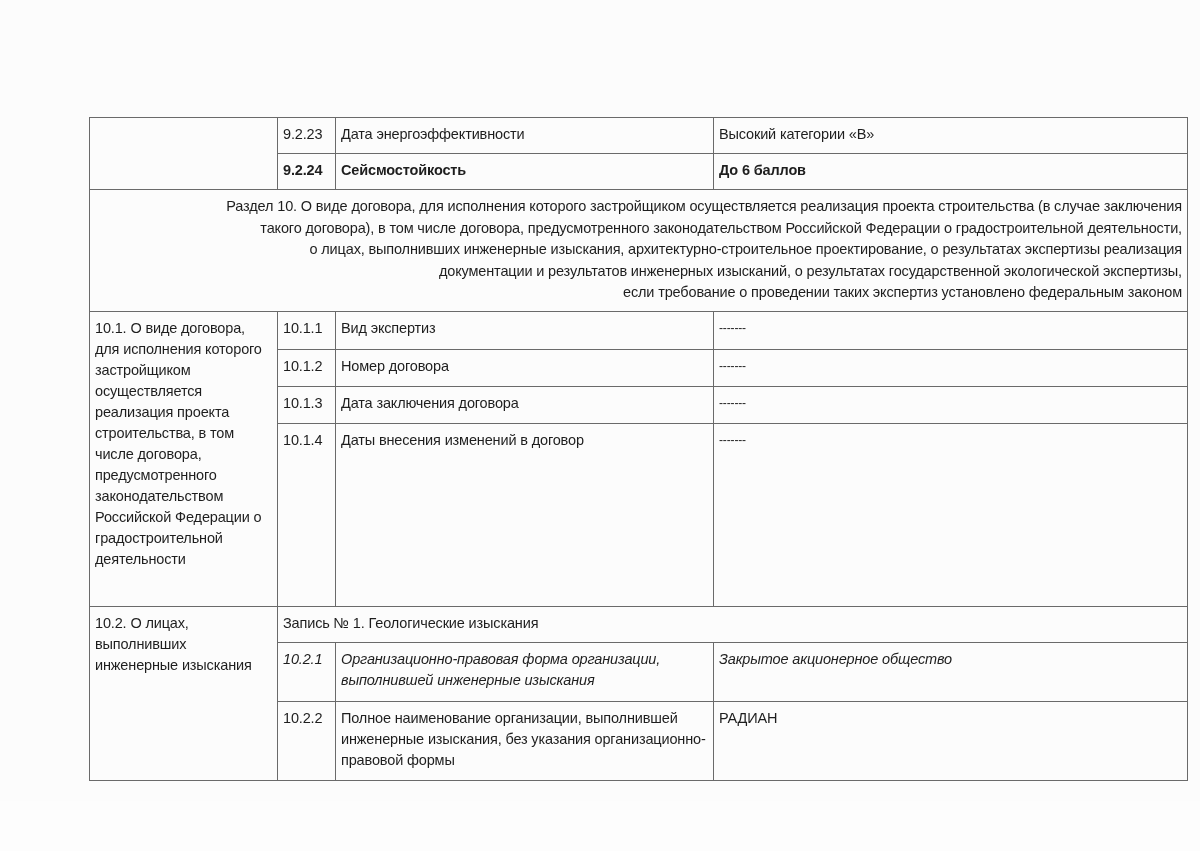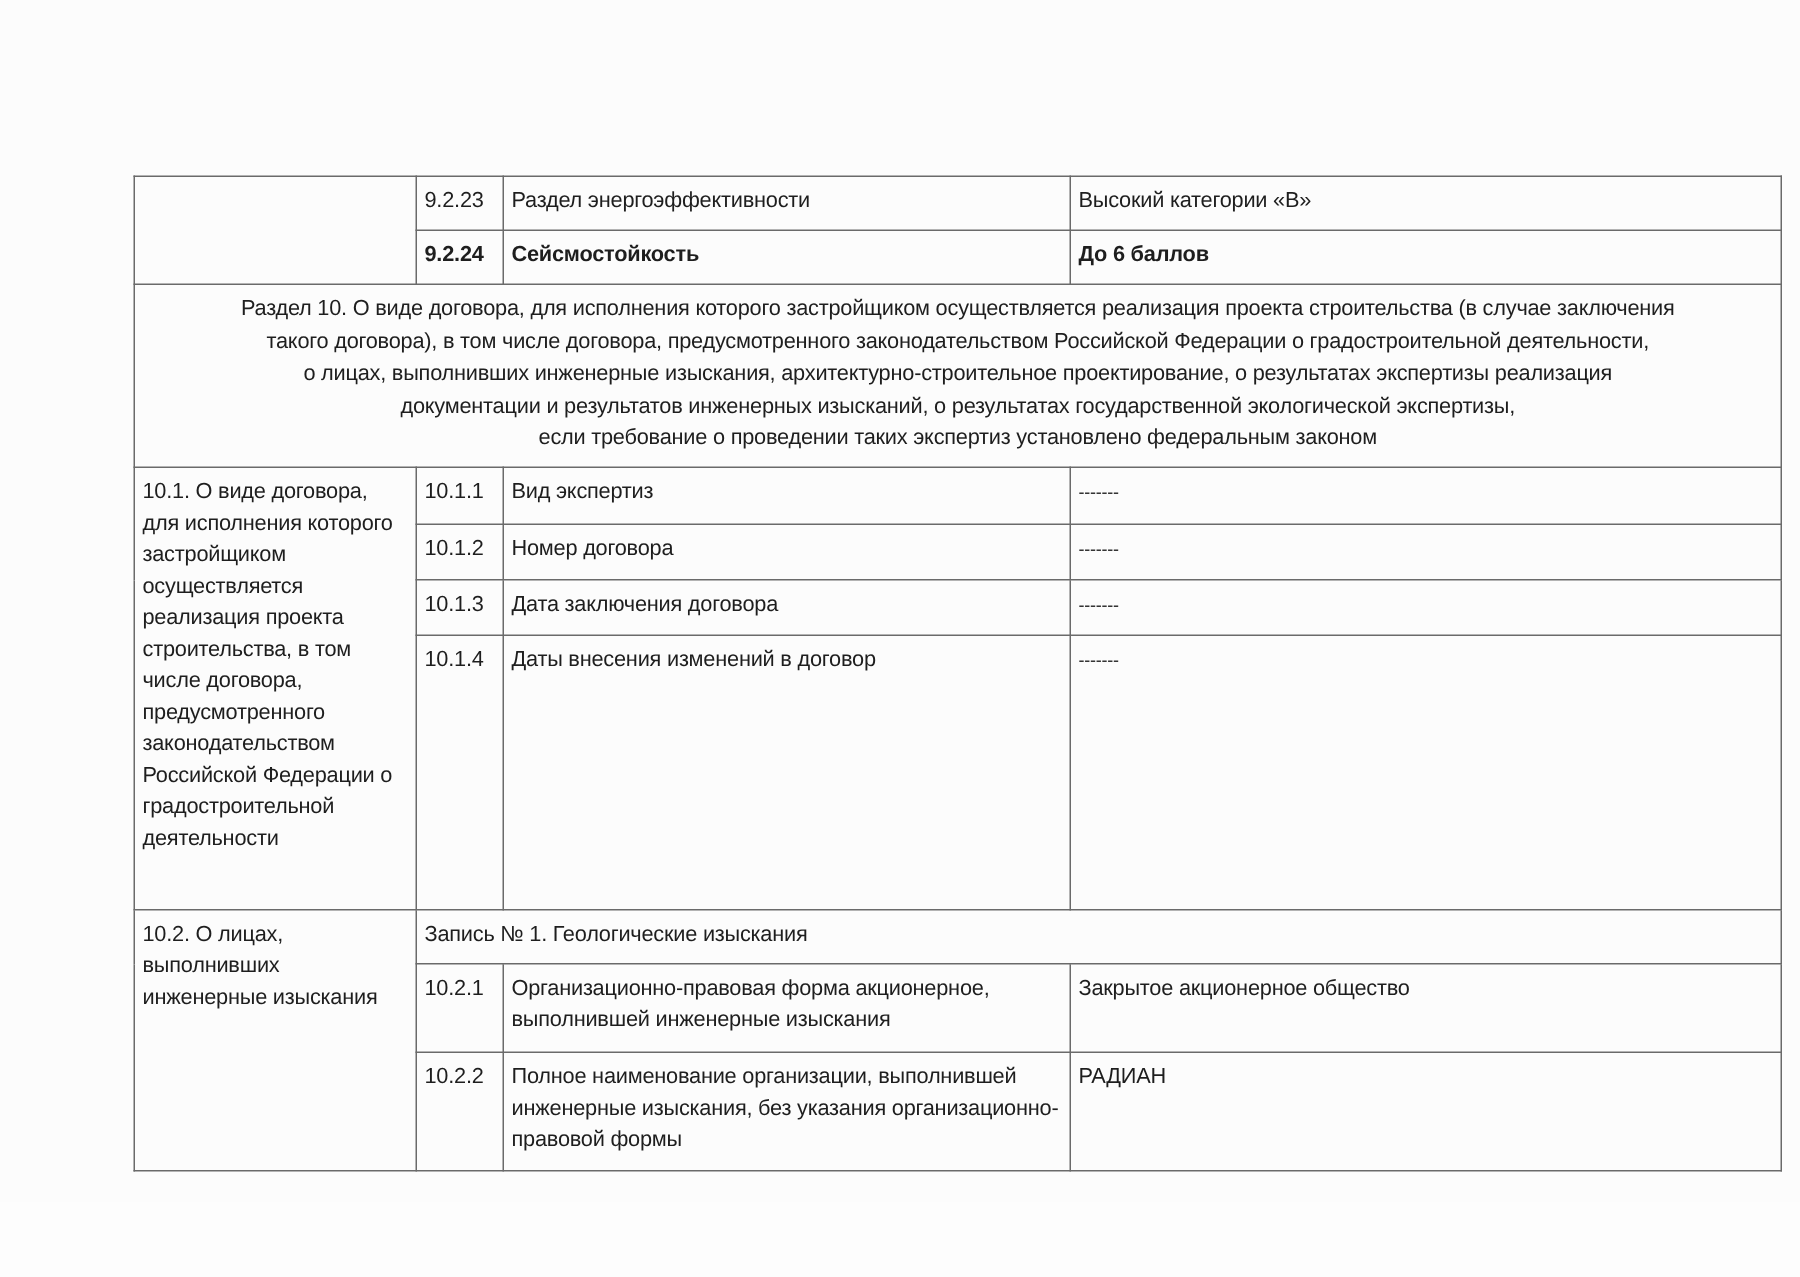--- a/index.html
+++ b/index.html
@@ -29,53 +29,53 @@
     vertical-align: top;
     padding: 6px 5px 4px 5px;
     letter-spacing: -0.15px;
   }
   col.c1 { width: 188px; }
   col.c2 { width: 58px; }
   col.c3 { width: 378px; }
   col.c4 { width: 474px; }
   td.num { padding-left: 6px; padding-right: 2px; }
   td.section {
-    text-align: center;
+    text-align: right;
     padding: 8px 8px 6px 8px;
     line-height: 21.5px;
   }
   td.group { padding-top: 8px; }
   .dash { letter-spacing: 0.2px; font-size: 12px; }
   tr.r-923 { height: 36px; }
   tr.r-924 { height: 36px; font-weight: bold; }
   tr.r-sec { height: 122px; }
   tr.r-1011 { height: 38px; }
   tr.r-1012 { height: 37px; }
   tr.r-1013 { height: 37px; }
   tr.r-1014 { height: 183px; }
   tr.r-rec { height: 36px; }
-  tr.r-1021 { height: 59px; }
+  tr.r-1021 { height: 59px; font-style: italic; }
   tr.r-1022 { height: 79px; }
 </style>
 </head>
 <body>
 
 <div class="page">
   <table class="doc">
     <colgroup>
       <col class="c1">
         <col class="c2">
         <col class="c3">
         <col class="c4">
     </colgroup>
     <tbody>
       <tr class="r-923">
         <td rowspan="2"></td>
         <td class="num">9.2.23</td>
-        <td>Раздел энергоэффективности</td>
+        <td>Дата энергоэффективности</td>
         <td>Высокий категории «В»</td>
       </tr>
       <tr class="r-924">
         <td class="num">9.2.24</td>
         <td>Сейсмостойкость</td>
         <td>До 6 баллов</td>
       </tr>
 
       <tr class="r-sec">
         <td colspan="4" class="section">
@@ -108,21 +108,21 @@
         <td>Даты внесения изменений в договор</td>
         <td class="dash">-------</td>
       </tr>
 
       <tr class="r-rec">
         <td rowspan="3" class="group">10.2. О лицах, выполнивших инженерные изыскания</td>
         <td colspan="3">Запись № 1. Геологические изыскания</td>
       </tr>
       <tr class="r-1021">
         <td class="num">10.2.1</td>
-        <td>Организационно-правовая форма акционерное, выполнившей инженерные изыскания</td>
+        <td>Организационно-правовая форма организации, выполнившей инженерные изыскания</td>
         <td>Закрытое акционерное общество</td>
       </tr>
       <tr class="r-1022">
         <td class="num">10.2.2</td>
         <td>Полное наименование организации, выполнившей инженерные изыскания, без указания организационно-правовой формы</td>
         <td>РАДИАН</td>
       </tr>
     </tbody>
   </table>
 </div>

